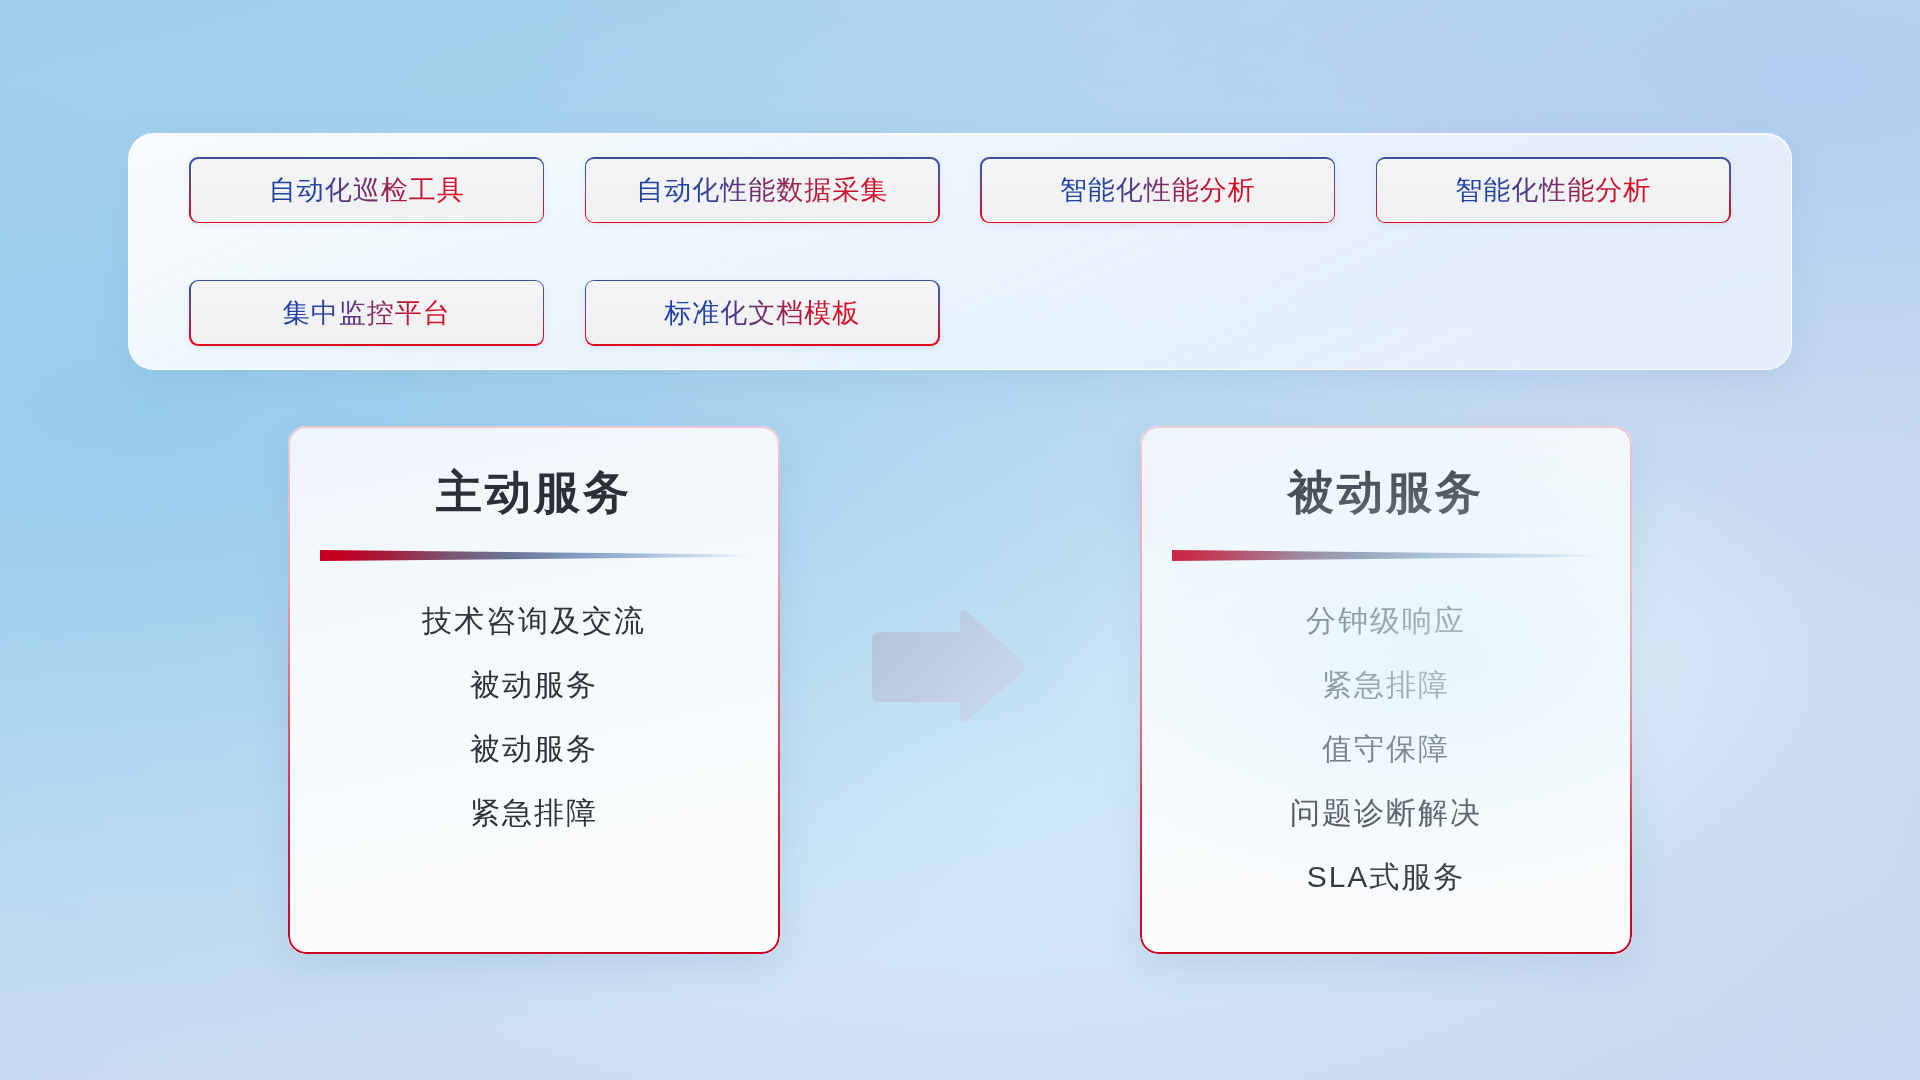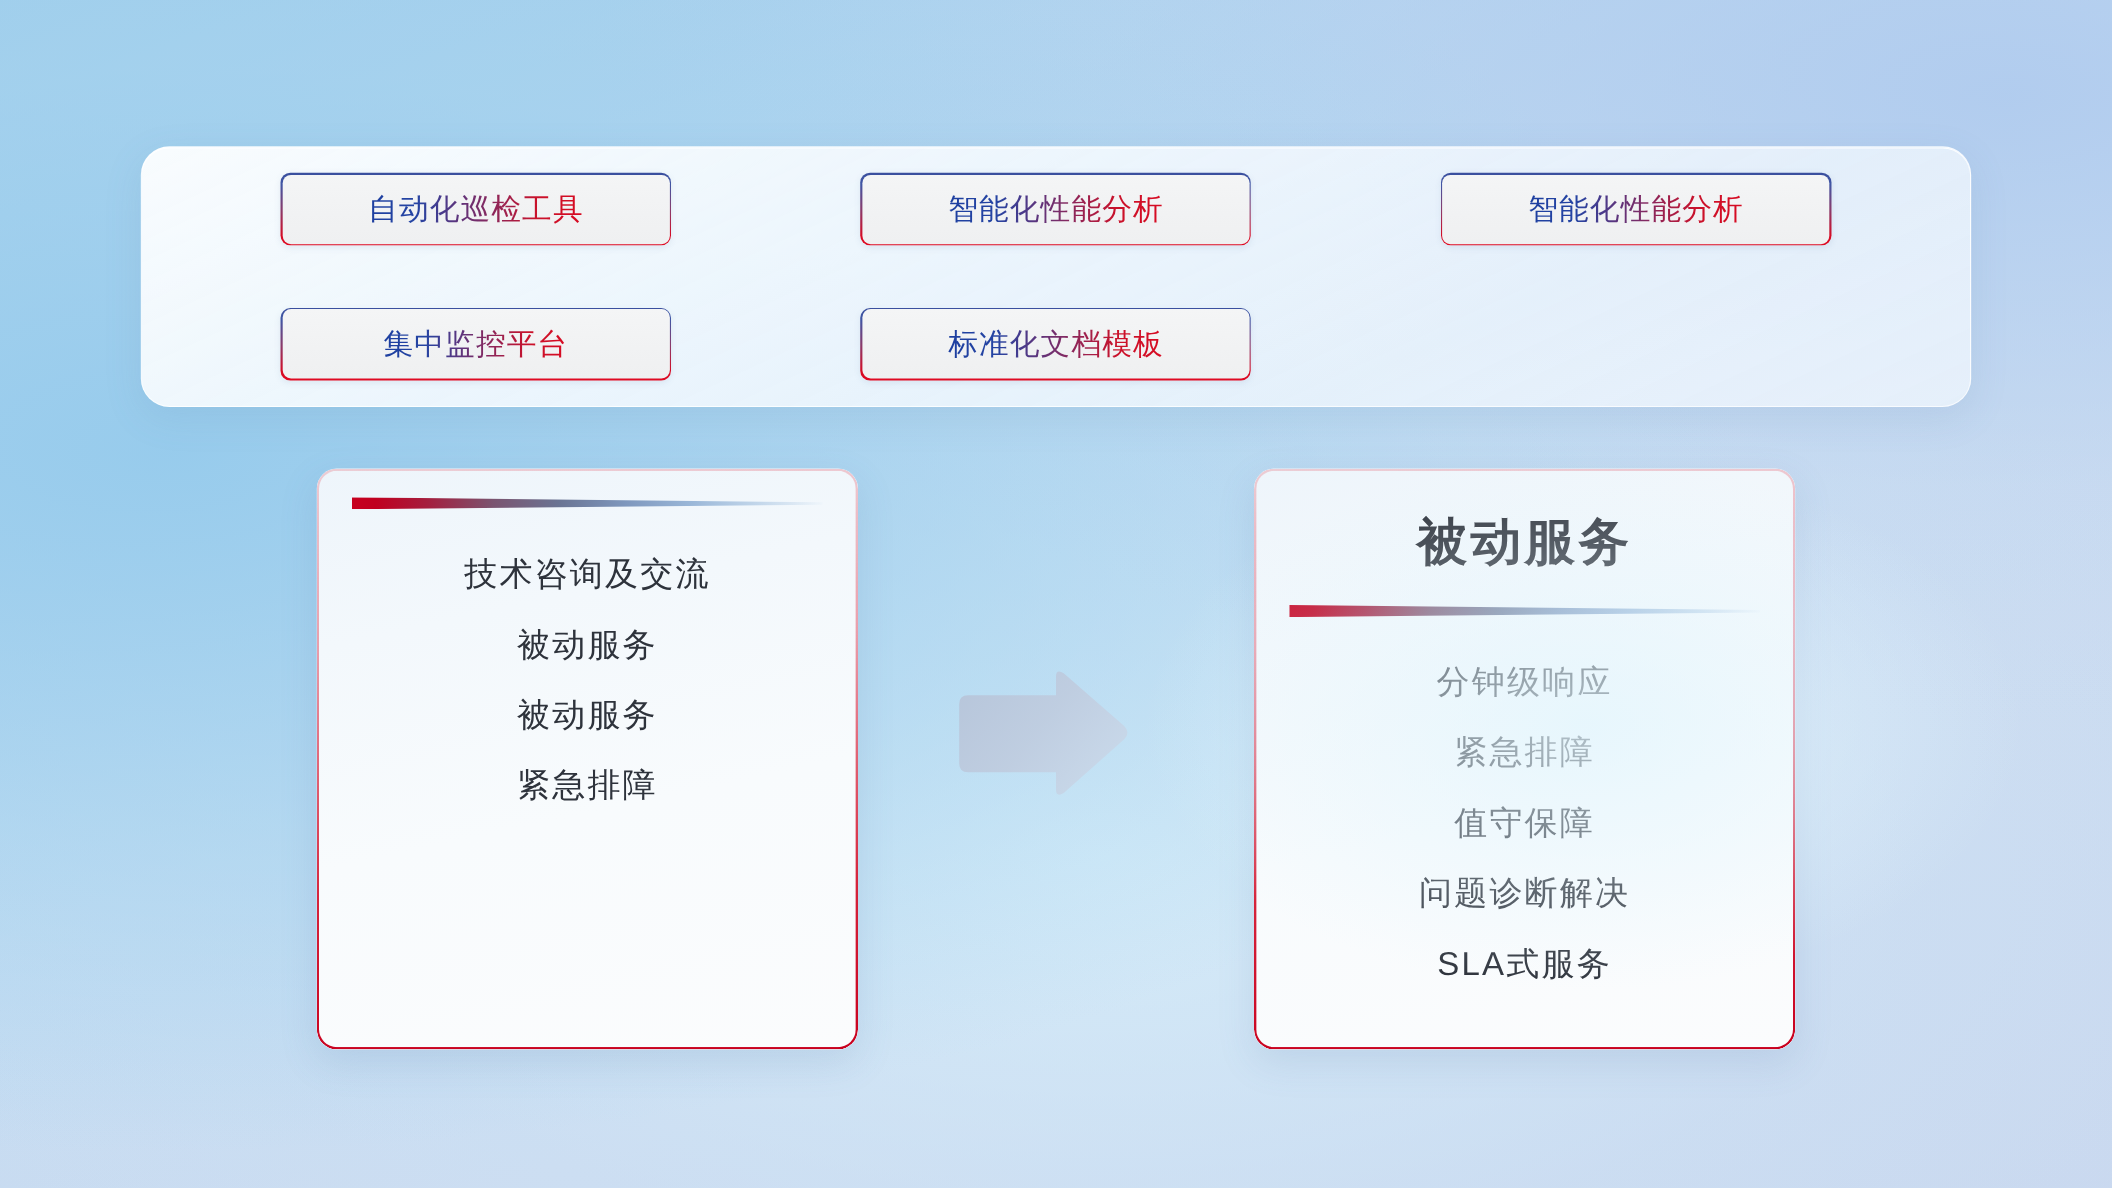--- a/index.html
+++ b/index.html
@@ -48,21 +48,21 @@
     box-sizing: border-box;
     display: flex;
     align-items: center;
     justify-content: center;
   }
 
   .tag-grid {
     width: 100%;
     height: 100%;
     display: grid;
-    grid-template-columns: repeat(3, 1fr);
+    grid-template-columns: repeat(4, 1fr);
     grid-template-rows: repeat(2, 1fr);
     align-items: center;
     justify-items: center;
     padding: 0 40px;
     box-sizing: border-box;
     row-gap: 10px;
   }
 
   
   .tag {
@@ -185,20 +185,25 @@
 
   <div class="top-panel">
     <div class="tag-grid">
 
       <div class="tag">
         <div class="tag-inner">
           <span class="tag-label">自动化巡检工具</span>
         </div>
       </div>
 
+      <div class="tag">
+        <div class="tag-inner">
+          <span class="tag-label">自动化性能数据采集</span>
+        </div>
+      </div>
 
       <div class="tag">
         <div class="tag-inner">
           <span class="tag-label">智能化性能分析</span>
         </div>
       </div>
 
       <div class="tag">
         <div class="tag-inner">
           <span class="tag-label">智能化性能分析</span>
@@ -214,20 +219,21 @@
       <div class="tag">
         <div class="tag-inner">
           <span class="tag-label">标准化文档模板</span>
         </div>
       </div>
 
     </div>
   </div>
 
   <div class="card" id="card-active">
+    <div class="card-title">主动服务</div>
     <div class="card-divider">
         <i></i>
       </div>
     <div class="card-list">
       <div class="card-list-item">技术咨询及交流</div>
       <div class="card-list-item">被动服务</div>
       <div class="card-list-item">被动服务</div>
       <div class="card-list-item">紧急排障</div>
     </div>
   </div>

